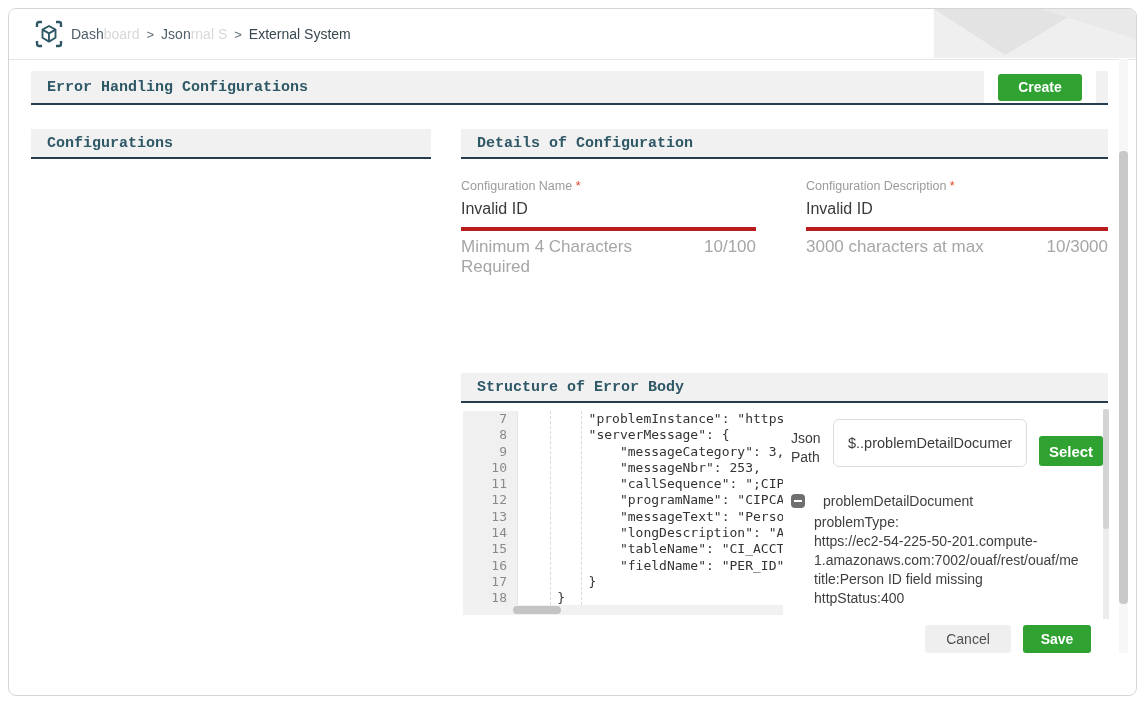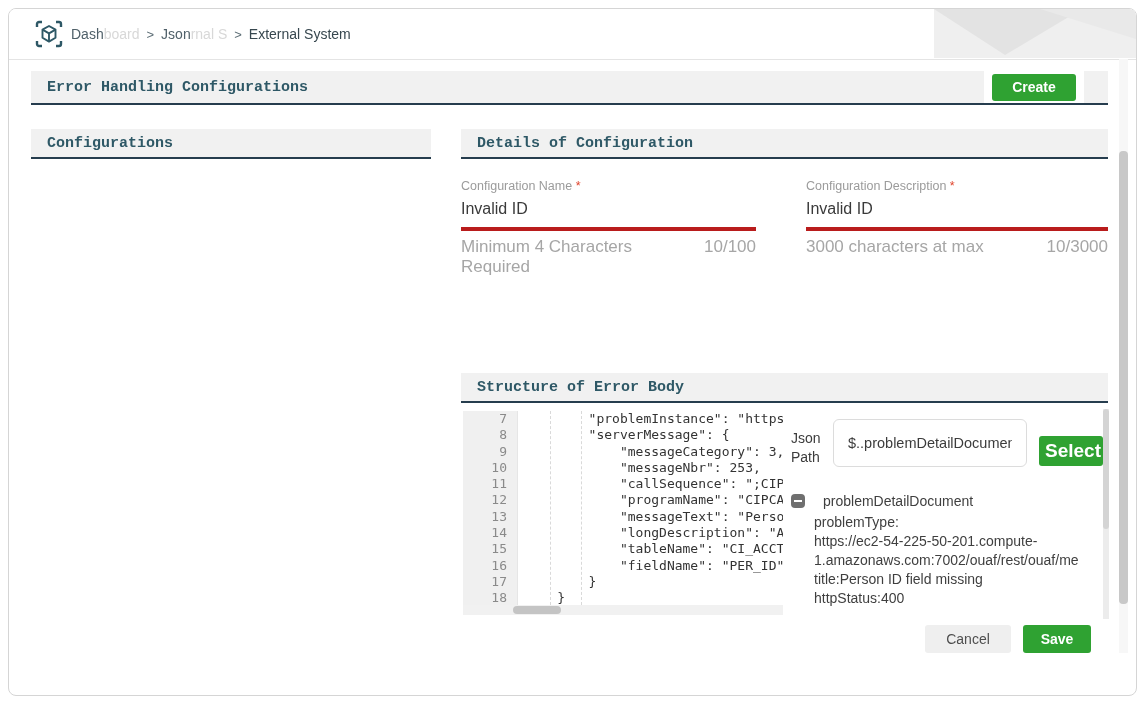--- a/index.html
+++ b/index.html
@@ -17,21 +17,21 @@
   .breadcrumb{position:absolute;left:62px;top:0;height:50px;display:flex;align-items:center;
     font-size:14px;color:#4f6069;gap:7px;white-space:nowrap;}
   .crumb{cursor:pointer;}
   .crumb .faded{color:#d8d8d8;}
   .crumb-sep{color:#5d6e76;font-size:13px;}
   .crumb-current{color:#37474f;font-weight:500;}
   
   .bar{position:absolute;background:#f1f1f1;border-bottom:2px solid #263d4e;display:flex;align-items:center;font-family:Liberation Mono, monospace;}
   .bar-title{font-size:15px;font-weight:bold;color:#2e5866;padding-left:16px;}
   .title-bar{left:22px;top:62px;width:1077px;height:32px;}
-  .btn-patch{position:absolute;left:975px;top:62px;width:100px;height:32px;background:#fff;
+  .btn-patch{position:absolute;left:975px;top:62px;width:112px;height:32px;background:#fff;
     display:flex;align-items:center;justify-content:center;}
   .green-btn{background:#2fa232;color:#fff;border:none;border-radius:3px;font-weight:bold;
     font-family:"Liberation Sans",sans-serif;cursor:pointer;}
   .create-btn{width:84px;height:27px;font-size:14px;}
   .left-bar{left:22px;top:120px;width:400px;height:28px;}
   .details-bar{left:452px;top:120px;width:647px;height:28px;}
   .structure-bar{left:452px;top:364px;width:647px;height:28px;}
   
   .field{position:absolute;}
   .f-label{font-size:12.5px;color:#9b9b9b;}
@@ -51,21 +51,21 @@
     border-right:1px solid #e6e6e6;}
   .ed-code{padding-left:8px;color:#333;white-space:pre;overflow:hidden;cursor:text;}
   .ed-guide{position:absolute;top:2px;height:194px;border-left:1px dashed #d9d9d9;width:0;}
   .ed-hscroll{position:absolute;left:0;bottom:0;width:100%;height:10px;background:#f1f1f1;cursor:pointer;}
   .ed-hthumb{position:absolute;left:50px;top:1px;width:48px;height:8px;background:#c4c4c4;border-radius:4px;cursor:grab;}
   
   .jp-label{position:absolute;left:782px;top:420px;width:38px;font-size:14px;color:#3c3c3c;line-height:19px;}
   .jp-input{position:absolute;left:824px;top:410px;width:194px;height:48px;border:1px solid #dcdcdc;
     border-radius:6px;font-size:14.5px;color:#3c3c3c;padding:0 14px;box-sizing:border-box;
     font-family:"Liberation Sans",sans-serif;background:#fff;}
-  .select-btn{position:absolute;left:1030px;top:427px;width:64px;height:30px;font-size:19px;}
+  .select-btn{position:absolute;left:1030px;top:427px;width:64px;height:30px;font-size:15px;}
   .tree{position:absolute;left:782px;top:484px;width:312px;height:126px;overflow:hidden;}
   .tree-node{display:flex;align-items:center;gap:18px;cursor:pointer;}
   .minus-icon{width:14px;height:14px;background:#6f6f6f;border-radius:4px;position:relative;flex:none;cursor:pointer;}
   .minus-icon::after{content:"";position:absolute;left:3px;top:6px;width:8px;height:2px;background:#fff;}
   .tree-node-label{font-size:14px;color:#3f3f3f;}
   .tree-lines{margin-left:23px;margin-top:4px;font-size:14px;color:#3f3f3f;line-height:19px;}
   .tree-line{white-space:nowrap;overflow:hidden;cursor:pointer;}
   .panel-vscroll{position:absolute;left:1094px;top:400px;width:6px;height:210px;background:#ececec;cursor:pointer;}
   .panel-vthumb{position:absolute;left:0;top:0;width:6px;height:120px;background:#d4d4d4;border-radius:3px;cursor:grab;}
   

